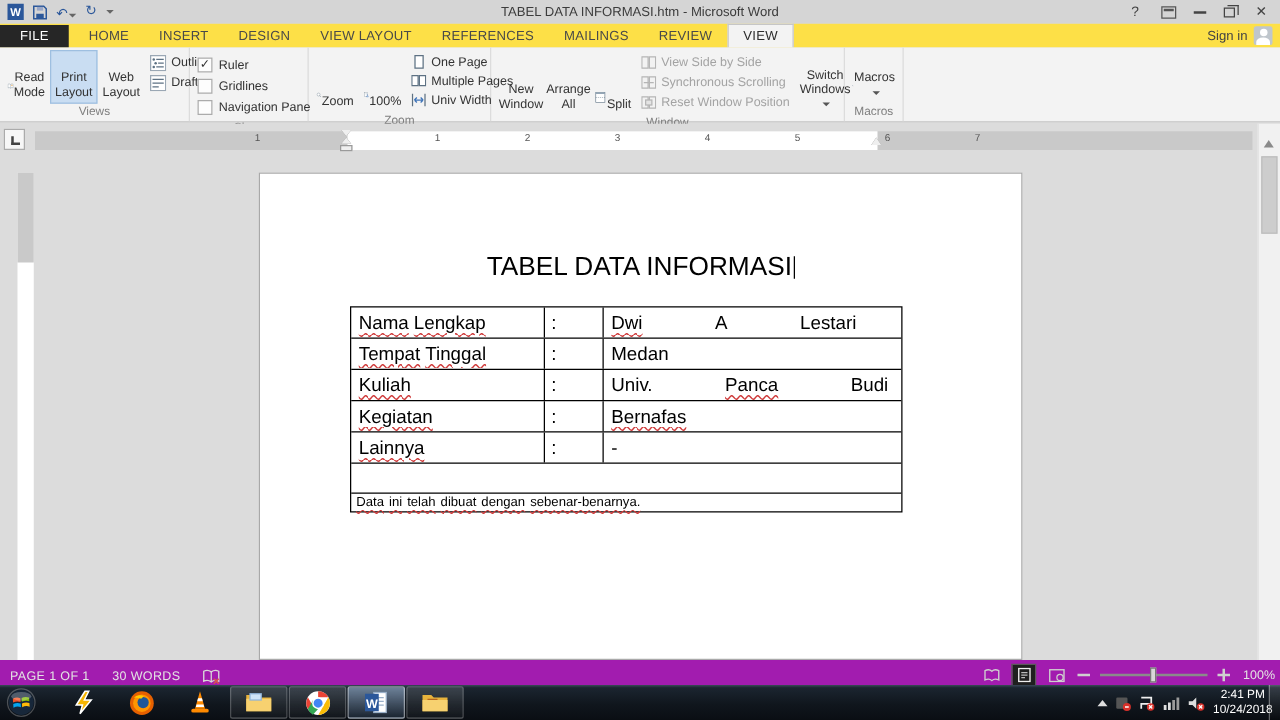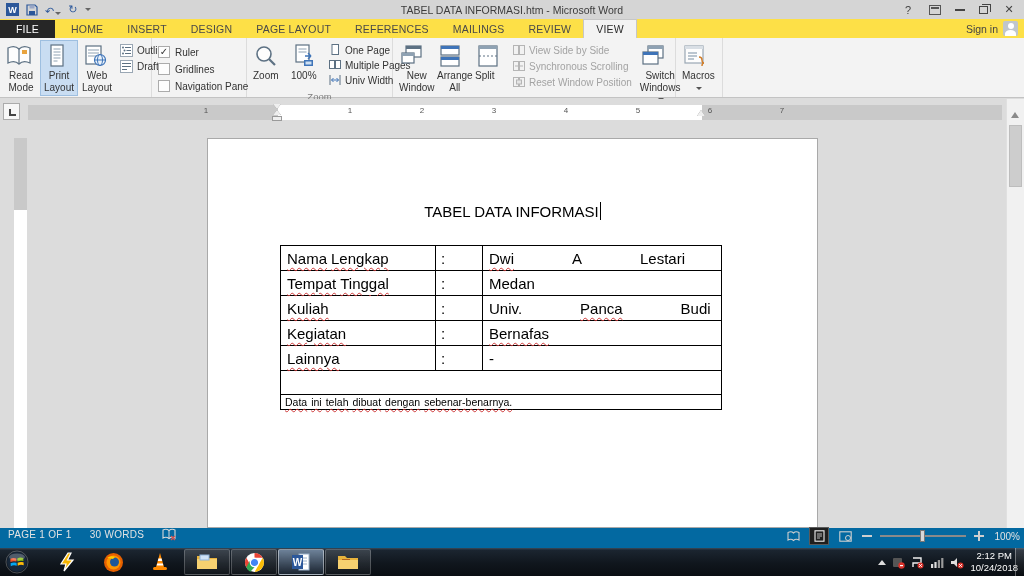--- a/index.html
+++ b/index.html
@@ -29,21 +29,21 @@
   #signin { position:absolute; right:6px; top:21px; display:flex; align-items:center; gap:5px; font-size:10.5px; color:#444; }
   .avatar { width:15px; height:15px; background:#bfc6cc; border-radius:2px; position:relative; overflow:hidden; }
   .avatar:before { content:""; position:absolute; left:4.5px; top:2px; width:6px; height:6px; border-radius:50%; background:#fff; }
   .avatar:after { content:""; position:absolute; left:2px; top:9px; width:11px; height:7px; border-radius:50% 50% 0 0; background:#fff; }
 
   
   #ribbon { position:absolute; top:38px; left:0; width:1024px; height:60px; background:#f3f3f3; border-bottom:1px solid #c3c3c3; display:flex; }
   .rgroup { height:100%; display:flex; flex-direction:column; border-right:1px solid #dcdcdc; padding:2px 2px 0; }
   .rg-body { flex:1; display:flex; align-items:stretch; }
   .rg-title { text-align:center; font-size:9.5px; color:#7f7f7f; padding:1px 0 2px; }
-  .rb-big { display:flex; flex-direction:column; align-items:flex-start; justify-content:flex-start; padding:3px 3px 1px; border:1px solid transparent; min-width:38px; }
+  .rb-big { display:flex; flex-direction:row; align-items:flex-end; justify-content:flex-start; padding:3px 3px 1px; border:1px solid transparent; min-width:38px; }
   .rb-big .lbl { font-size:10px; color:#333; text-align:center; line-height:1.18; margin-top:2px; }
   .rb-big.sel { background:#c9ddf2; border-color:#9ebfe0; }
   .vstack { display:flex; flex-direction:column; justify-content:flex-start; gap:3px; padding:4px 4px; }
   .smallbtn { display:flex; align-items:center; gap:4px; font-size:10px; color:#333; white-space:nowrap; }
   .smallbtn.dis { color:#a3a3a3; }
   .cbrow { display:flex; align-items:center; gap:5px; font-size:10px; color:#333; white-space:nowrap; }
   .cbx { width:12px; height:12px; background:#fdfdfd; border:1px solid #ababab; font-size:10px; line-height:10px; color:#333; text-align:center; }
   .caret-dn { width:0; height:0; border-left:3px solid transparent; border-right:3px solid transparent; border-top:3px solid #555; display:inline-block; vertical-align:middle; margin-left:2px; }
   .ic { display:block; }
   .ic-sm { display:inline-block; flex:0 0 auto; }
@@ -61,41 +61,41 @@
   #ind-left .bx { position:absolute; top:12px; left:0; width:10px; height:5px; background:#efefef; border:1px solid #9a9a9a; }
   #ind-right { position:absolute; left:669px; top:5px; width:0; height:0; border-left:4px solid transparent; border-right:4px solid transparent; border-bottom:6px solid #efefef; filter:drop-shadow(0 0 .5px #777); }
   #collapse-rib { position:absolute; right:5px; top:0; width:10px; height:6px; }
   #collapse-rib:before { content:""; position:absolute; left:0; top:2px; width:6px; height:6px; border-left:1.5px solid #666; border-top:1.5px solid #666; transform:rotate(45deg); }
 
   
   #docarea { position:absolute; top:126px; left:0; width:1024px; height:402px; background:#dcdcdc; overflow:hidden; }
   #vruler { position:absolute; left:14px; top:12px; width:13px; height:390px; background:#fff; }
   #vruler .gray { position:absolute; top:0; left:0; width:13px; height:72px; background:#c9c9c9; }
   #page { position:absolute; left:207px; top:12px; width:611px; height:390px; background:#fff; border:1px solid #a9a9a9; }
-  #doc-title { position:absolute; top:63px; left:0; width:100%; text-align:center; font-size:15px; color:#000; }
+  #doc-title { position:absolute; top:63px; left:0; width:100%; text-align:center; font-size:21px; color:#000; }
   .cursor { display:inline-block; width:1px; height:18px; background:#000; vertical-align:-3px; margin-left:1px; }
   #dtable { position:absolute; left:72px; top:106px; width:442px; border:1px solid #000; background:#fff; }
   .trow { display:flex; border-bottom:1px solid #000; height:25px; align-items:center; }
   .tc { font-size:15px; color:#000; height:100%; display:flex; align-items:center; }
   .tc1 { width:155px; padding-left:6px; border-right:1px solid #000; }
   .tc2 { width:47px; padding-left:5px; border-right:1px solid #000; }
   .tc3 { flex:1; padding-left:6px;gap:27px; }
   .sp { text-decoration:underline; text-decoration-style:wavy; text-decoration-color:#cf3a3a; text-decoration-thickness:1px; text-underline-offset:3px; }
   #emptyrow { height:24px; border-bottom:1px solid #000; }
   #footrow { height:14px; display:flex; align-items:center; font-size:10.5px; padding-left:4px; color:#000; }
   #footrow .sp { text-underline-offset:2px; }
   .wsep { display:inline-block; width:4px; }
 
   
   #vscroll { position:absolute; right:0; top:99px; width:18px; height:429px; background:#f1f1f1; border-left:1px solid #e0e0e0; }
   #vscroll .up { position:absolute; top:13px; left:4px; width:0; height:0; border-left:4.5px solid transparent; border-right:4.5px solid transparent; border-bottom:6px solid #8a8a8a; }
   #vscroll .thumb { position:absolute; top:26px; left:2px; width:13px; height:62px; background:#cdcdcd; border:1px solid #bdbdbd; }
 
   
-  #statusbar { position:absolute; top:528px; left:0; width:1024px; height:20px; background:#0369a1; display:flex; align-items:flex-start; color:#e3e3e3; font-size:10px; }
+  #statusbar { position:absolute; top:528px; left:0; width:1024px; height:20px; background:#a21caf; display:flex; align-items:flex-end; color:#e3e3e3; font-size:10px; }
   #statusbar .left { display:flex; align-items:center; gap:18px; padding-left:8px; letter-spacing:.3px; }
   #statusbar .right { position:absolute; right:4px; display:flex; align-items:center; gap:8px; }
   .sbview { width:18px; height:16px; display:flex; align-items:center; justify-content:center; }
   .sbview.active { background:#1f1f1f; outline:1px solid #5a5a5a; }
   .zline { width:10px; height:1.5px; background:#cfcfcf; }
   .zplus { position:relative; width:10px; height:10px; }
   .zplus:before { content:""; position:absolute; top:4.2px; left:0; width:10px; height:1.5px; background:#cfcfcf; }
   .zplus:after { content:""; position:absolute; left:4.2px; top:0; width:1.5px; height:10px; background:#cfcfcf; }
   .ztrack { position:relative; width:86px; height:2px; background:#8a8a8a; }
   .ztrack .notch { position:absolute; left:42px; top:-3px; width:1.5px; height:4px; background:#9a9a9a; }
@@ -137,21 +137,21 @@
       <span class="wc-restore"></span>
       <span class="wc">✕</span>
     </div>
   </div>
 
   <div id="tabrow">
       <div class="tab file">FILE</div>
       <div class="tab">HOME</div>
       <div class="tab">INSERT</div>
       <div class="tab">DESIGN</div>
-      <div class="tab">PAGE LAYOUT</div>
+      <div class="tab">VIEW LAYOUT</div>
       <div class="tab">REFERENCES</div>
       <div class="tab">MAILINGS</div>
       <div class="tab">REVIEW</div>
       <div class="tab active">VIEW</div>
     </div>
   <div id="signin">
     <span>Sign in</span>
     <span class="avatar"></span>
   </div>
 
@@ -624,20 +624,20 @@
           <rect x="4.4" y="6" width="2.2" height="6" fill="#ddd"></rect>
           <rect x="7.8" y="4" width="2.2" height="8" fill="#9a9a9a"></rect>
           <rect x="11.2" y="2" width="2.2" height="10" fill="#9a9a9a"></rect>
         </svg>
       <svg width="14" height="13" viewBox="0 0 14 13">
           <polygon points="1,5 4,5 7,2 7,11 4,8 1,8" fill="#ddd"></polygon>
           <circle cx="10.5" cy="9.5" r="3" fill="#d8312a"></circle>
           <path d="M9.2,8.2 l2.6,2.6 m0,-2.6 l-2.6,2.6" stroke="#fff" stroke-width="1"></path>
         </svg>
       <div id="clock">
-        <div>2:12 PM</div>
+        <div>2:41 PM</div>
         <div>10/24/2018</div>
       </div>
     </div>
     <div id="showdesk"></div>
   </div>
 
 </div>
 
 </body></html>

